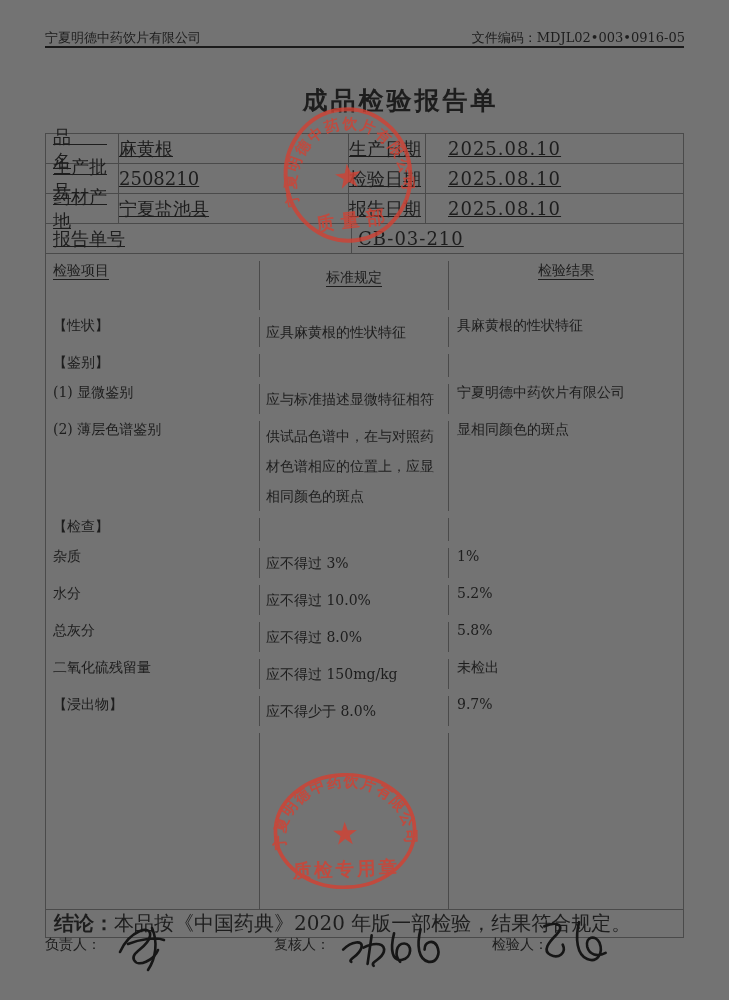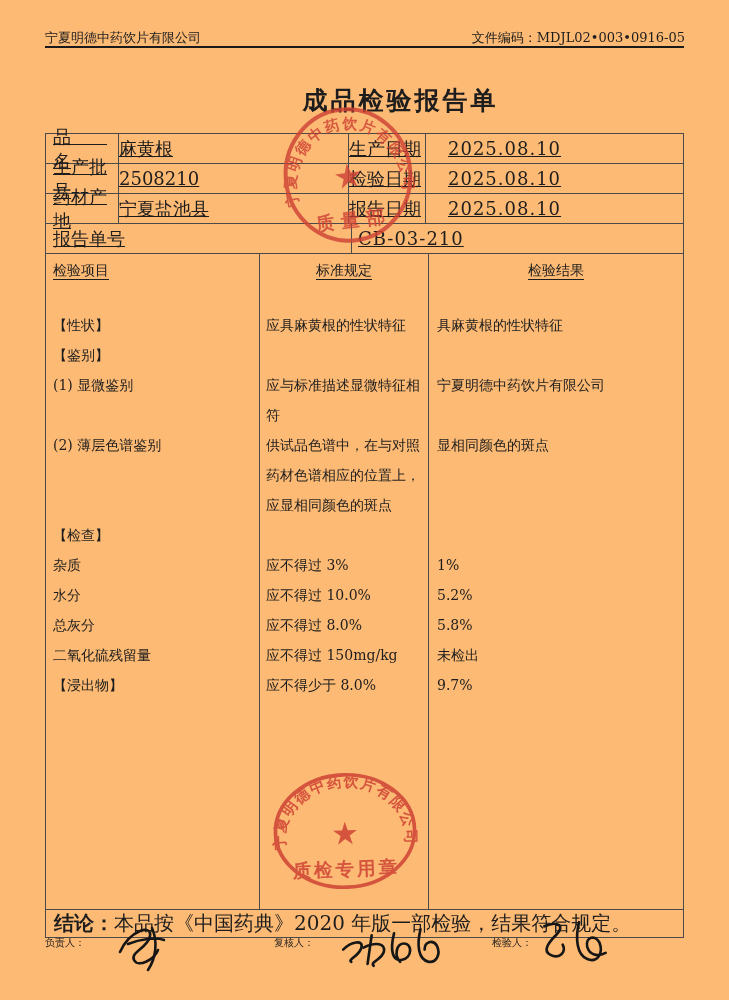--- a/index.html
+++ b/index.html
@@ -1,17 +1,17 @@
 <!DOCTYPE html>
 <html><head>
 <meta charset="utf-8">
 <style>
   html,body{margin:0;padding:0;background:#ffffff;}
   .page{
-    position:relative;width:729px;height:1000px;background:#fdba74;
+    position:relative;width:729px;height:1000px;background:#737373;
     font-family:"DejaVu Serif","Liberation Serif",serif;color:#1d1d1d;overflow:hidden;
   }
   
   .hdr-left{position:absolute;left:45px;top:29px;font-size:13px;}
   .hdr-right{position:absolute;right:44px;top:29px;font-size:13px;}
   .hdr-rule{position:absolute;left:45px;width:639px;top:46px;height:2px;background:#1a1a1a;}
   .title{position:absolute;left:0;width:729px;top:84px;text-align:center;
          font-size:25px;font-weight:bold;letter-spacing:3px;margin-left:36px;}
   
   .doc-table{position:absolute;left:45px;top:133px;width:639px;border:1px solid #4a4a4a;
@@ -23,32 +23,32 @@
   .c-dlabel{width:77px;border-left:1px solid #4a4a4a;}
   .c-dvalue{flex:1;padding-left:22px;border-left:1px solid #4a4a4a;letter-spacing:1px;}
   .c-rlabel{width:305px;padding-left:7px;}
   .c-rvalue{flex:1;padding-left:6px;border-left:1px solid #4a4a4a;letter-spacing:1px;}
   
   .main{display:flex;flex-direction:column;height:656px;border-bottom:1px solid #4a4a4a;
         font-size:14px;box-sizing:border-box;}
   .mrow{display:flex;flex:0 0 auto;}
   .mrow.fill{flex:1 1 auto;}
   .m-item{width:213px;padding:0 7px;box-sizing:border-box;line-height:30px;}
-  .m-std{width:170px;padding:0 6px;box-sizing:border-box;line-height:30px;
-         border-left:1px solid #4a4a4a;border-right:1px solid #4a4a4a;}
+  .m-std{width:190px;padding:0 6px;box-sizing:border-box;line-height:30px;
+         border-left:1px solid #4a4a4a;border-right:1px solid #4a4a4a;margin-top:7px;}
   .m-res{flex:1;padding:0 8px;box-sizing:border-box;line-height:30px;}
   .mhead{height:56px;}
   .mhead .m-item,.mhead .m-std,.mhead .m-res{padding-top:7px;line-height:18px;}
   .mhead .m-std,.mhead .m-res{text-align:center;}
   .u{text-decoration:underline;text-underline-offset:4px;}
   
   .concl{height:27px;display:flex;align-items:center;padding-left:8px;font-size:20px;text-align:center;}
   .concl b{font-weight:bold;}
   
-  .sig-label{position:absolute;font-size:10px;top:936px;}
+  .sig-label{position:absolute;font-size:14px;top:936px;}
   .sig-svg{position:absolute;}
   .sig-svg path{fill:none;stroke:#161616;stroke-width:2.6;stroke-linecap:round;stroke-linejoin:round;}
   
   .stamp{position:absolute;pointer-events:none;}
   .stamp-top{left:281px;top:104px;width:134px;height:142px;opacity:.82;transform:rotate(-7deg);}
   .stamp-bottom{left:271px;top:770px;width:148px;height:122px;opacity:.85;transform:rotate(-2deg);}
   .stamp svg{width:100%;height:100%;}
 </style>
 </head>
 <body>

